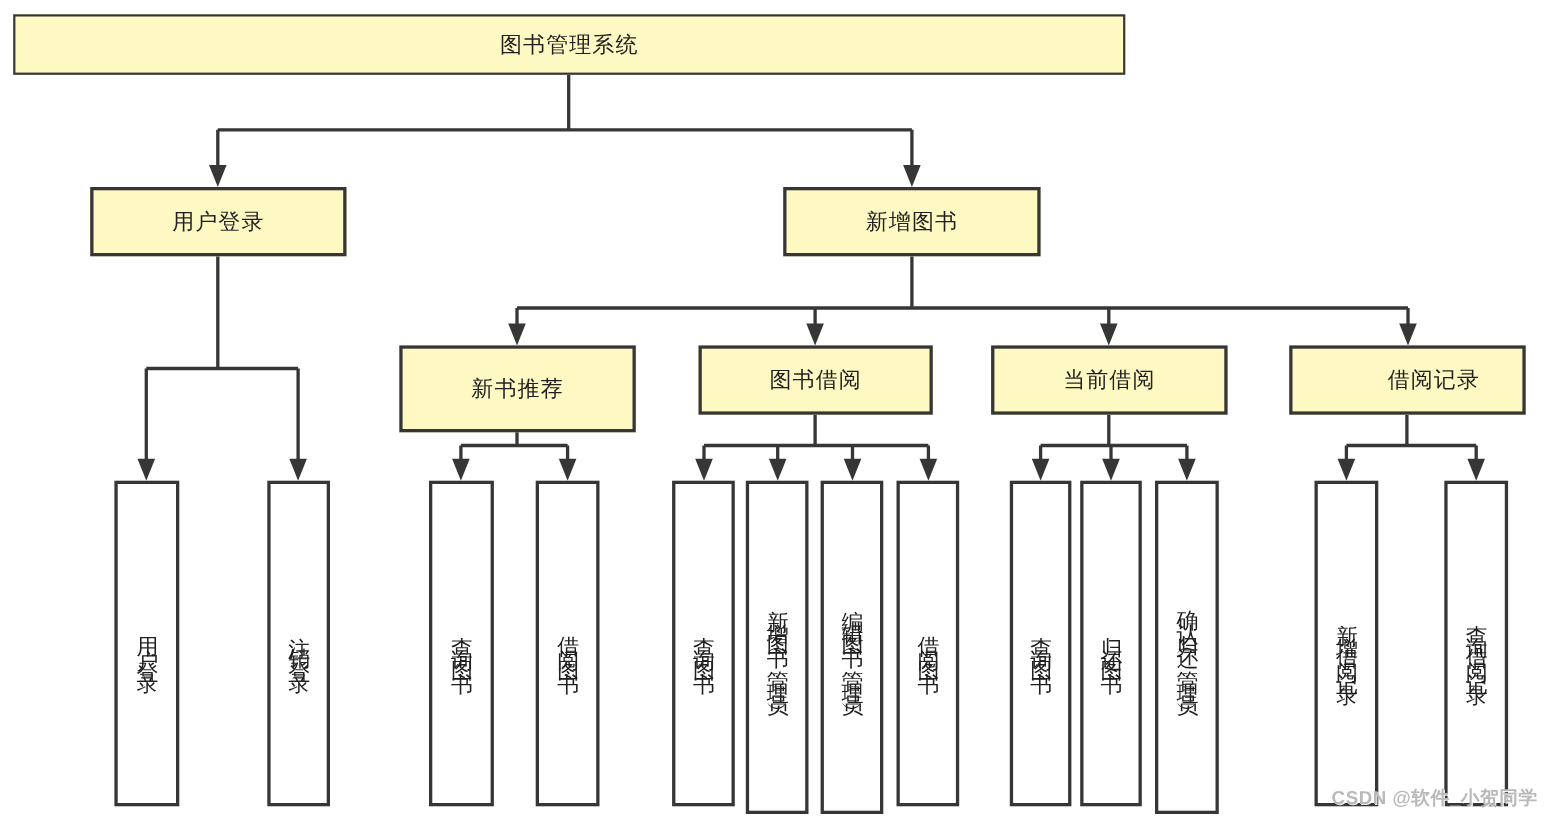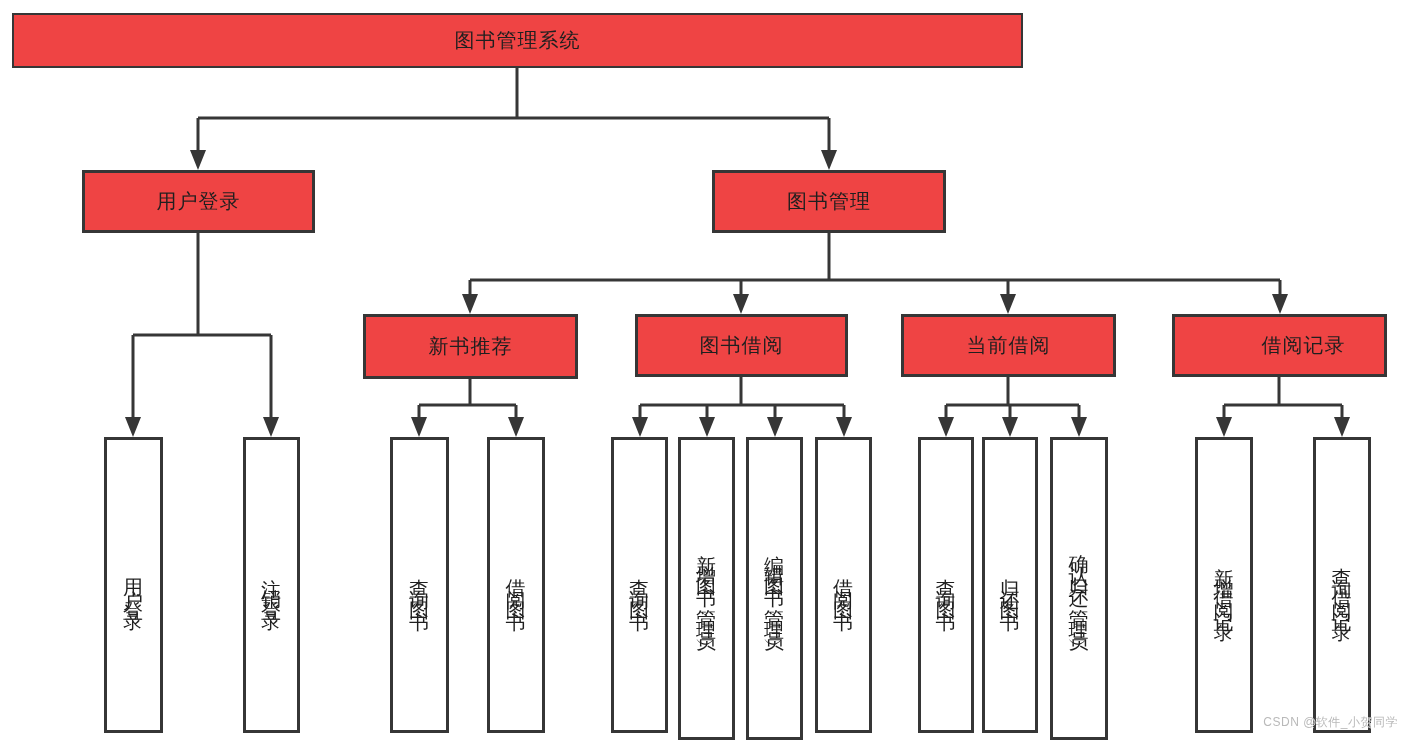--- a/index.html
+++ b/index.html
@@ -15,21 +15,21 @@
   .connector-layer {
     position: absolute;
     left: 0; top: 0;
     width: 1405px; height: 747px;
     pointer-events: none;
   }
   .hbox {
     position: absolute;
     box-sizing: border-box;
     border: 3px solid #363636;
-    background: #ef4444;
+    background: #fef9c3;
     display: flex;
     align-items: center;
     justify-content: center;
     font-size: 20px;
     letter-spacing: 1px;
     z-index: 2;
   }
   .hbox.root { border-width: 2px; }
   .vbox {
     position: absolute;
@@ -46,25 +46,26 @@
     writing-mode: vertical-rl;
     text-orientation: mixed;
     letter-spacing: 11px;
     line-height: 1;
     white-space: nowrap;
   }
   .watermark {
     position: absolute;
     right: 7px;
     top: 714px;
-    font-size: 12px;
+    font-size: 17px;
     letter-spacing: 0.5px;
     color: #b9b9b9;
     z-index: 3;
     text-shadow: 1px 1px 0 rgba(255,255,255,0.9);
+    font-weight: bold;
   }
 </style>
 </head>
 <body>
 
 <div class="canvas">
 
   <svg class="connector-layer" width="1405" height="747" viewBox="0 0 1405 747" xmlns="http://www.w3.org/2000/svg">
     <g stroke="#363636" stroke-width="3" fill="none">
 
@@ -109,24 +110,24 @@
   </svg>
 
   <div class="hbox root" style="left:12px; top:13px; width:1011px; height:55px;">
     <span>图书管理系统</span>
   </div>
 
   <div class="hbox" style="left:82px; top:170px; width:233px; height:63px;">
     <span>用户登录</span>
   </div>
   <div class="hbox" style="left:712px; top:170px; width:234px; height:63px;">
-    <span>图书管理</span>
+    <span>新增图书</span>
   </div>
 
-  <div class="hbox" style="left:363px; top:314px; width:215px; height:65px;">
+  <div class="hbox" style="left:363px; top:314px; width:215px; height:79px;">
     <span>新书推荐</span>
   </div>
   <div class="hbox" style="left:901px; top:314px; width:215px; height:63px;">
     <span>当前借阅</span>
   </div>
   <div class="hbox" style="left:635px; top:314px; width:213px; height:63px;">
     <span>图书借阅</span>
   </div>
   <div class="hbox" style="left:1172px; top:314px; width:215px; height:63px;padding-left:48px;">
     <span>借阅记录</span>

